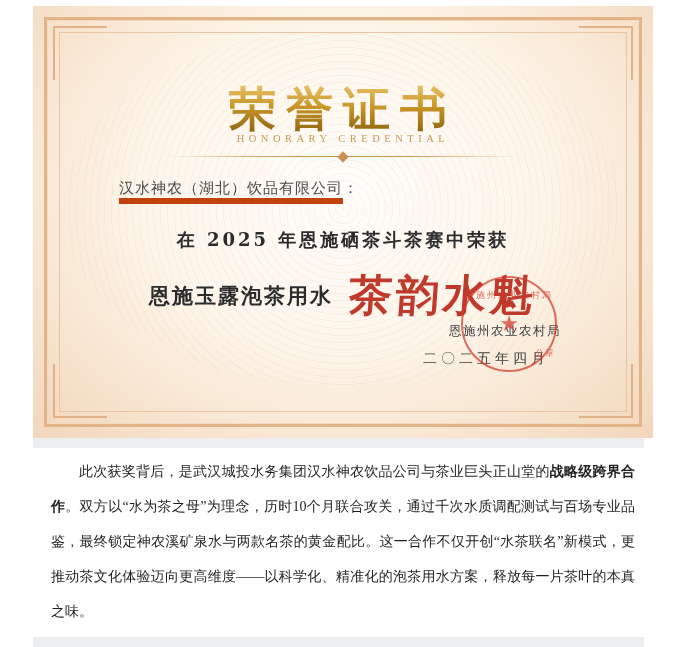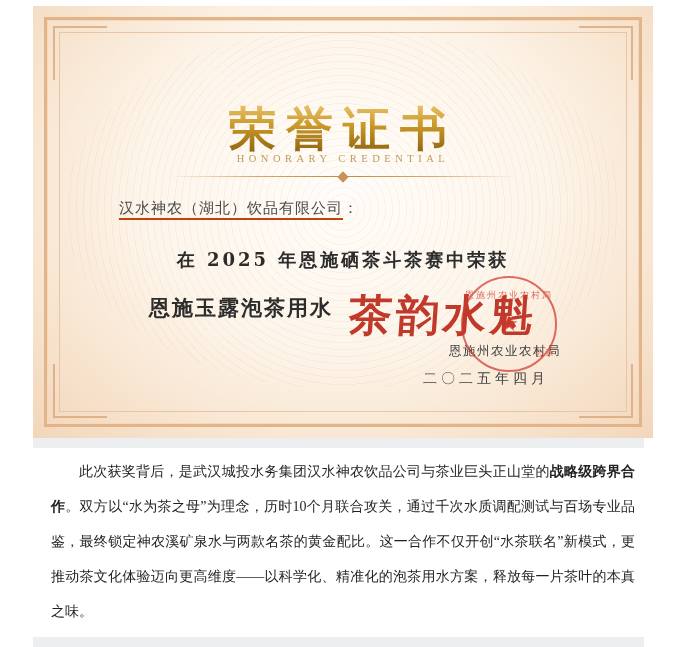--- a/index.html
+++ b/index.html
@@ -75,21 +75,21 @@
   .cc-tr { right: 20px; top: 20px; border-left: none; border-bottom: none; }
   .cc-bl { left: 20px; bottom: 20px; border-right: none; border-top: none; }
   .cc-br { right: 20px; bottom: 20px; border-left: none; border-top: none; }
 
   .cert-content {
     position: absolute;
     inset: 0;
     text-align: center;
   }
   .cert-title {
-    margin-top: 98px;
+    margin-top: 78px;
     font-family: "DejaVu Serif", "Liberation Serif", serif;
     font-size: 47px;
     font-weight: bold;
     letter-spacing: 10px;
     color: #b8860b;
     background: linear-gradient(180deg, #e8c36a 0%, #c99728 45%, #8e6410 100%);
     -webkit-background-clip: text;
     background-clip: text;
     color: transparent;
     text-shadow: none;
@@ -123,37 +123,37 @@
   .cert-company-row {
     margin-top: 22px;
     padding-left: 26px;
     text-align: left;
     padding-left: 86px;
     font-size: 15px;
     color: #4a4a4a;
     font-family: "Liberation Serif", serif;
   }
   .cert-company-name {
-    border-bottom: 2px solid #c2410c;
+    border-bottom: 6px solid #c2410c;
     padding-bottom: 2px;
     letter-spacing: 1px;
   }
   .cert-company-colon { letter-spacing: 0; }
   .cert-line2 {
     margin-top: 30px;
     font-family: "DejaVu Serif", "Liberation Serif", serif;
     font-size: 18px;
     font-weight: bold;
     color: #2c2c2c;
     letter-spacing: 3px;
   }
   .cert-award-row {
     margin-top: 22px;
     display: flex;
-    align-items: flex-start;
+    align-items: center;
     justify-content: center;
     gap: 16px;
   }
   .cert-award-label {
     font-family: "DejaVu Serif", "Liberation Serif", serif;
     font-size: 21px;
     font-weight: bold;
     color: #2c2c2c;
     letter-spacing: 2px;
   }

